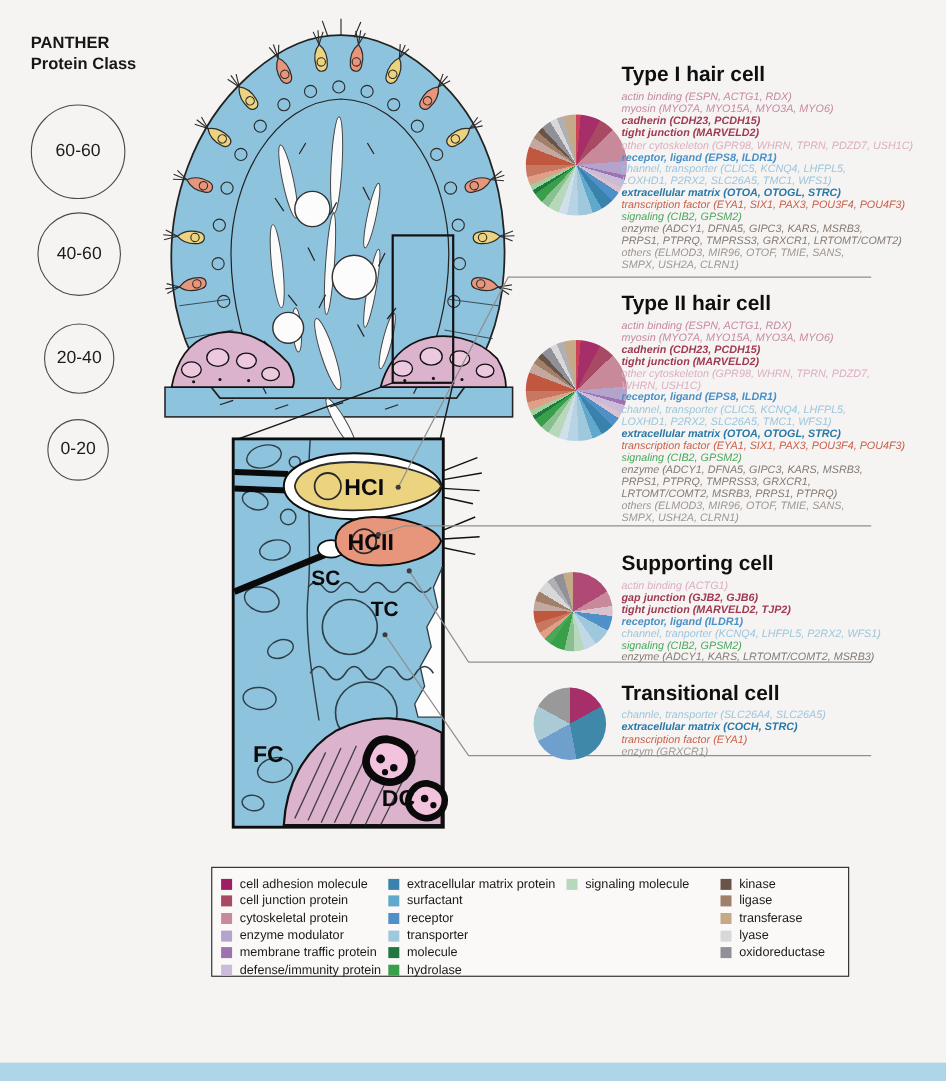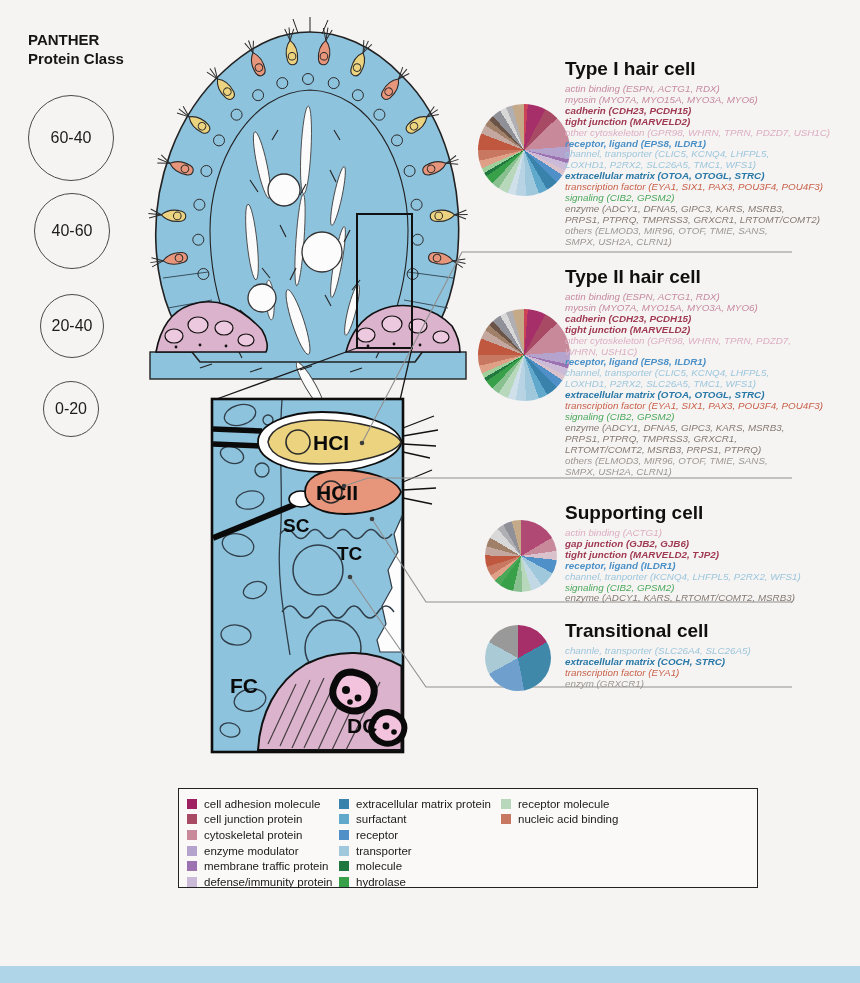--- a/index.html
+++ b/index.html
@@ -6,21 +6,21 @@
   .canvas{position:relative;width:860px;height:983px;background:#f6f4f3;font-family:"Liberation Sans",sans-serif;overflow:hidden;}
   .anat{position:absolute;left:0;top:0;z-index:1;}
   .panel-title{position:absolute;left:28px;top:30px;font-weight:bold;font-size:15px;line-height:19px;color:#161616;z-index:2;}
   .scale-circle{position:absolute;border:1.4px solid #4a4a4a;border-radius:50%;display:flex;align-items:center;justify-content:center;color:#1c1c1c;z-index:2;background:transparent;}
   .scale-circle span{font-size:16px;}
   .section{position:absolute;left:565px;width:300px;z-index:2;}
   .sec-title{font-size:19px;font-weight:bold;color:#0f0f0f;margin:0 0 4px 0;}
   .gl{font-size:9.8px;font-style:italic;line-height:10.9px;white-space:nowrap;}
   .gl.b{font-weight:bold;}
   .pie{position:absolute;border-radius:50%;z-index:2;}
-  .legend{position:absolute;left:178px;top:788px;width:578px;height:98px;border:1.5px solid #222;background:#faf9f8;z-index:2;}
+  .legend{position:absolute;left:192px;top:788px;width:578px;height:98px;border:1.5px solid #222;background:#faf9f8;z-index:2;}
   .lcol{position:absolute;top:7px;}
   .lrow{display:flex;align-items:center;height:15.6px;font-size:11.5px;color:#1a1a1a;white-space:nowrap;}
   .sw{width:10px;height:10px;margin-right:7px;flex:0 0 10px;display:inline-block;}
   .bottom-strip{position:absolute;left:0;top:966px;width:860px;height:17px;background:#aed6e8;z-index:2;}
 </style>
 </head>
 <body>
 
 <div class="canvas">
 
@@ -340,21 +340,21 @@
       <circle cx="372" cy="519" r="2.3"></circle>
         <circle cx="350" cy="577" r="2.3"></circle>
     </g>
   </svg>
 
   <div class="panel-title">
     <div>PANTHER</div>
     <div>Protein Class</div>
   </div>
   <div class="scale-circle" style="left:28px;top:95px;width:84px;height:84px">
-      <span>60-40</span>
+      <span>60-60</span>
     </div>
   <div class="scale-circle" style="left:34px;top:193px;width:74px;height:74px">
       <span>40-60</span>
     </div>
   <div class="scale-circle" style="left:40px;top:294px;width:62px;height:62px">
       <span>20-40</span>
     </div>
   <div class="scale-circle" style="left:43px;top:381px;width:54px;height:54px">
       <span>0-20</span>
     </div>
@@ -477,23 +477,41 @@
           <span>molecule</span>
         </div>
         <div class="lrow">
           <span class="sw" style="background: rgb(56, 160, 72);"></span>
           <span>hydrolase</span>
         </div>
       </div>
     <div class="lcol" style="left:322px">
         <div class="lrow">
           <span class="sw" style="background: rgb(184, 216, 188);"></span>
-          <span>receptor molecule</span>
-        </div>
-        <div class="lrow">
-          <span class="sw" style="background: rgb(200, 120, 96);"></span>
-          <span>nucleic acid binding</span>
+          <span>signaling molecule</span>
+        </div>
+      </div>
+    <div class="lcol" style="left:462px">
+        <div class="lrow">
+          <span class="sw" style="background: rgb(106, 84, 72);"></span>
+          <span>kinase</span>
+        </div>
+        <div class="lrow">
+          <span class="sw" style="background: rgb(160, 128, 104);"></span>
+          <span>ligase</span>
+        </div>
+        <div class="lrow">
+          <span class="sw" style="background: rgb(196, 170, 136);"></span>
+          <span>transferase</span>
+        </div>
+        <div class="lrow">
+          <span class="sw" style="background: rgb(216, 216, 216);"></span>
+          <span>lyase</span>
+        </div>
+        <div class="lrow">
+          <span class="sw" style="background: rgb(144, 144, 152);"></span>
+          <span>oxidoreductase</span>
         </div>
       </div>
   </div>
 
   <div class="bottom-strip"></div>
 </div>
 
 </body></html>

